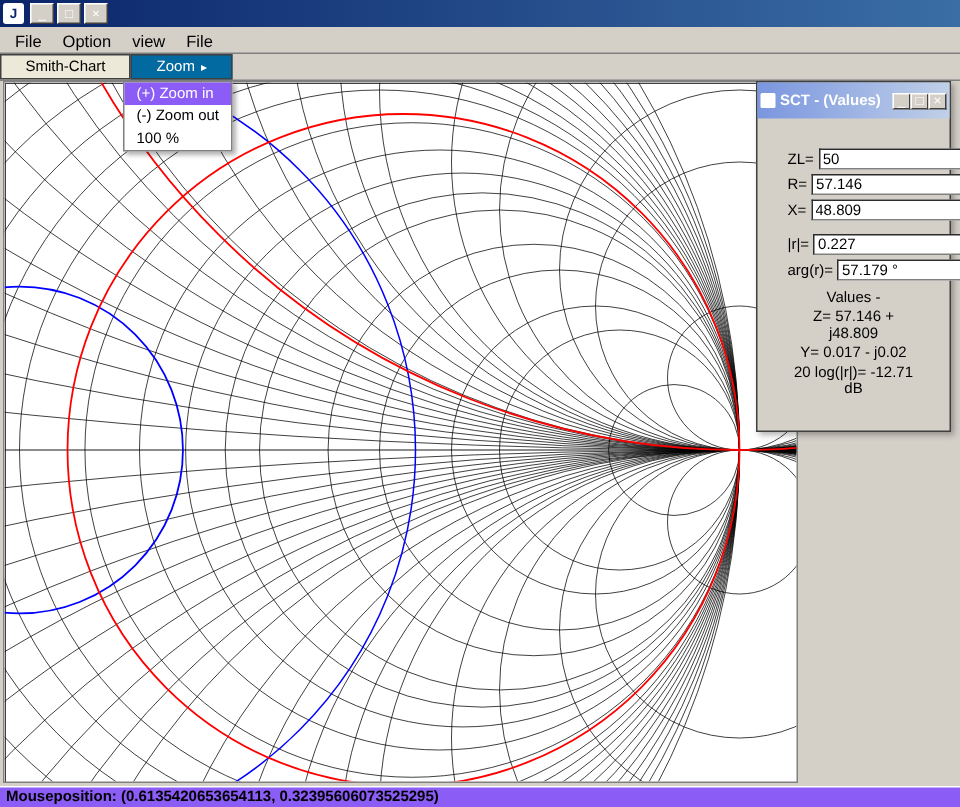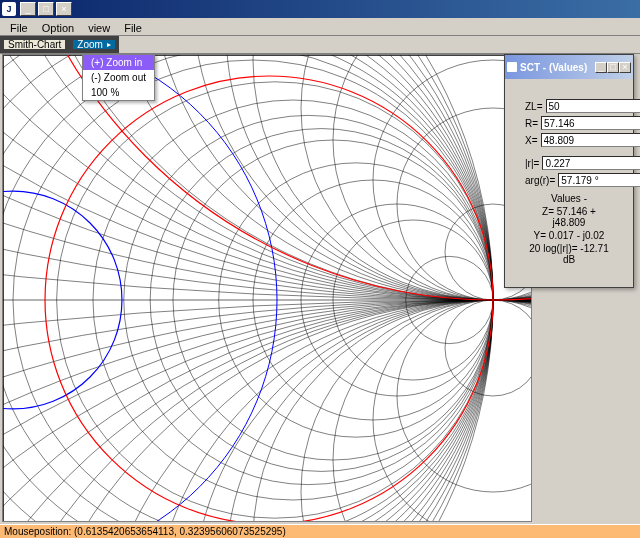--- a/index.html
+++ b/index.html
@@ -8,21 +8,21 @@
   .titlebar { background: linear-gradient(to right, #0a246a, #3b6ea5); color: #fff; height: 18px; display: flex; align-items: center; padding: 0 2px; }
   .titlebar .app-icon { width: 14px; height: 14px; background: #fff; border-radius: 2px; margin-right: 4px; display:flex; align-items:center; justify-content:center; font-size:9px; color:#0a246a; font-weight:bold;}
   .titlebar .title { flex: 1; font-weight: bold; font-size: 11px; }
   .win-btns { display: flex; gap: 2px; }
   .win-btn { width: 16px; height: 14px; background: #d4d0c8; border: 1px solid #fff; border-right-color:#404040; border-bottom-color:#404040; display: flex; align-items: center; justify-content: center; font-size: 9px; font-family: Marlett, Arial; cursor:pointer;}
 
   .menubar { background: #d4d0c8; height: 18px; display: flex; align-items: flex-end; padding: 0 4px; gap: 2px; border-bottom: 1px solid #808080; }
   .menubar-item { padding: 1px 6px; cursor: pointer; }
 
   .toolbar { background: #d4d0c8; height: 18px; display: flex; align-items: stretch; border-bottom: 1px solid #808080; position: relative; }
-  .tool-tab { padding: 2px 4px; border: 4px solid #404040; background: #ece9d8; font-size: 10px; display:flex; align-items:center; cursor:pointer;}
+  .tool-tab { padding: 2px 16px; border: 1px solid #404040; background: #ece9d8; font-size: 10px; display:flex; align-items:center; cursor:pointer;}
   .tool-tab.sel { background: #0369a1; color: #fff; }
   .tool-arrow { font-size: 8px; margin-left: 4px; }
 
   .dropdown { position: absolute; top: 54px; left: 82px; background: #fff; border: 1px solid #808080; box-shadow: 2px 2px 3px rgba(0,0,0,0.3); z-index: 100; min-width: 60px; }
   .dropdown-item { padding: 2px 8px; font-size: 10px; cursor: pointer; white-space: nowrap; }
   .dropdown-item.hl { background: #8b5cf6; color: #fff; }
 
   .workspace { position: absolute; top: 54px; left: 0; right: 0; bottom: 14px; background: #d4d0c8; }
   .chart-panel { position: absolute; top: 0; left: 2px; width: 530px; height: 468px; background: #fff; border: 1px solid #808080; box-shadow: inset 1px 1px 0 #404040; overflow: hidden; }
   .chart-panel svg { display: block; }
@@ -34,21 +34,21 @@
   .values-titlebar .vicon { width:10px; height:10px; background:#fff; margin-right:3px; border-radius:1px;}
   .values-titlebar .vtitle { flex: 1; font-weight: bold; }
   .values-body { padding: 20px; font-size: 10px; }
   .val-row { display: flex; align-items: center; margin-bottom: 3px; gap: 3px; }
   .val-label { width: 26px; text-align: left; }
   .val-input { flex: 1; border: 1px inset #808080; background: #fff; padding: 1px 2px; font-size: 10px; height: 14px; font-family: inherit;}
   .readonly { background: #fff; }
   .val-section { margin-top: 6px; font-size: 10px; text-align: center; }
   .val-section div { margin-bottom: 2px; }
 
-  .statusbar { position: absolute; bottom: 0; left: 0; right: 0; height: 14px; background: #fdba74; border-top: 1px solid #fff; padding: 0 4px; font-size: 10px; display:flex; align-items:center;}
+  .statusbar { position: absolute; bottom: 0; left: 0; right: 0; height: 14px; background: #8b5cf6; border-top: 1px solid #fff; padding: 0 4px; font-size: 10px; display:flex; align-items:center;font-weight:bold;}
 </style>
 </head>
 <body>
 
 <div class="titlebar">
   <div class="app-icon">J</div>
   <div class="win-btns">
     <div class="win-btn">_</div>
     <div class="win-btn">□</div>
     <div class="win-btn">×</div>

